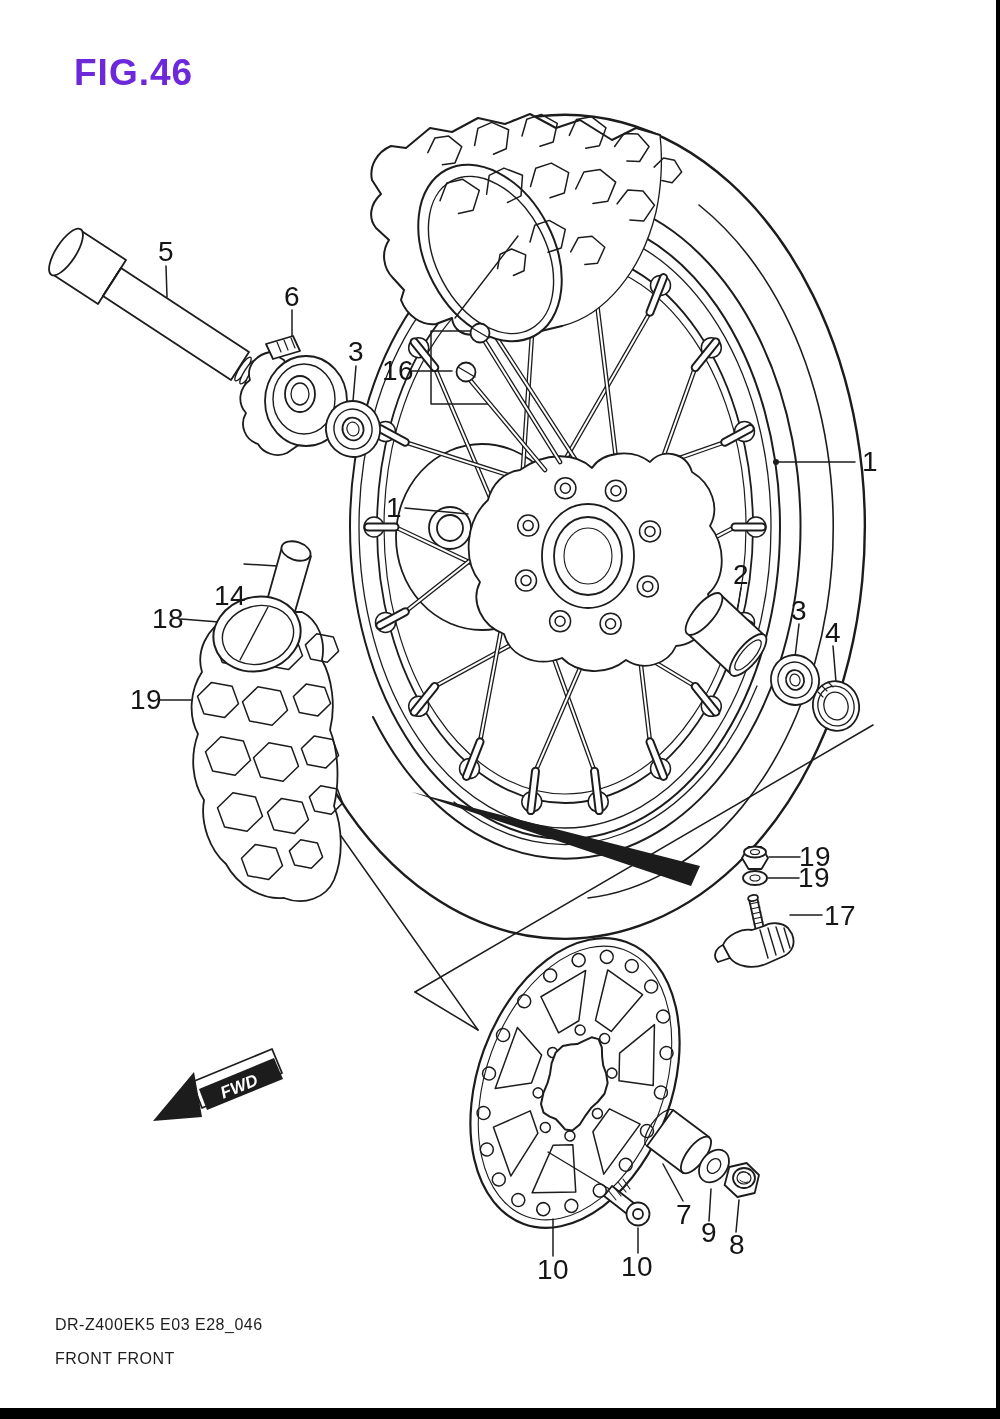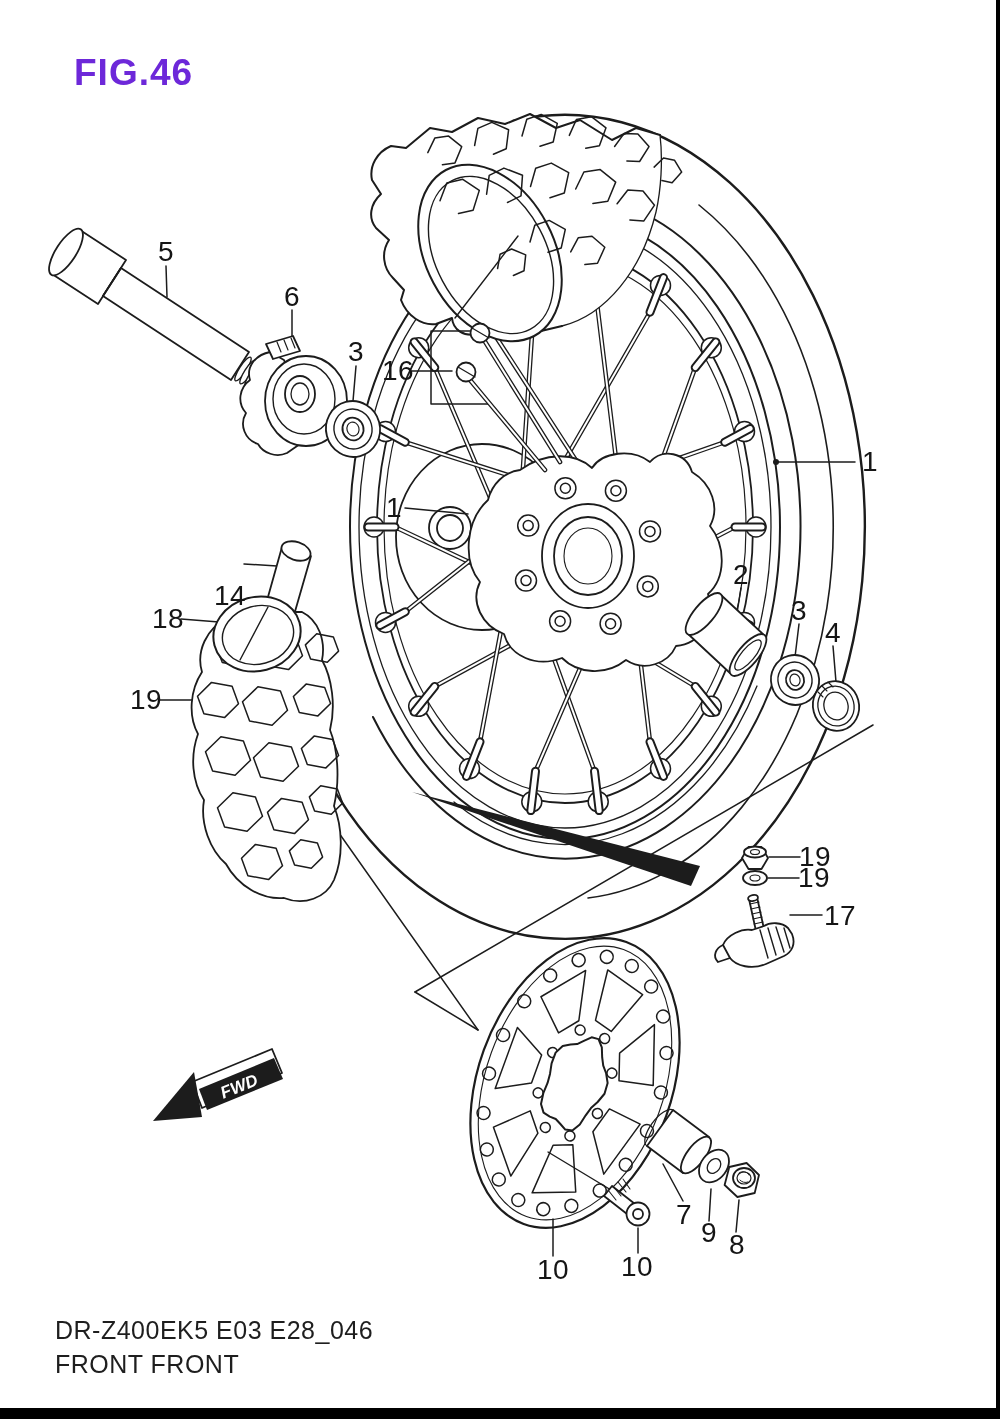--- a/index.html
+++ b/index.html
@@ -3,21 +3,21 @@
 <meta charset="utf-8">
 <style>
   html,body{margin:0;padding:0;background:#e8e8e8;}
   .page{position:relative;width:1000px;height:1419px;background:#ffffff;overflow:hidden;
         font-family:"Liberation Sans", sans-serif;}
   svg{position:absolute;left:0;top:0;}
   .label{position:absolute;transform:translate(-50%,-50%);font-size:28px;color:#151515;
          white-space:nowrap;letter-spacing:0.5px;}
   .title{position:absolute;left:42px;top:52px;font-size:37px;font-weight:bold;color:#6d28d9;
          letter-spacing:1px;margin-left:32px;}
-  .footer{position:absolute;left:55px;color:#1e1e1e;font-size:25px;letter-spacing:0.5px;}
+  .footer{position:absolute;left:55px;color:#1e1e1e;font-size:16px;letter-spacing:0.5px;}
   .edge-right{position:absolute;right:0;top:0;width:4px;height:1419px;background:#000;}
   .edge-bottom{position:absolute;left:0;top:1408px;width:1000px;height:11px;background:#000;}
 </style>
 </head>
 <body>
 
 <div class="page">
 
 <svg id="diagram" width="1000" height="1419" viewBox="0 0 1000 1419" stroke="#1c1c1c" fill="none" stroke-width="1.8" stroke-linecap="round" stroke-linejoin="round">
 

